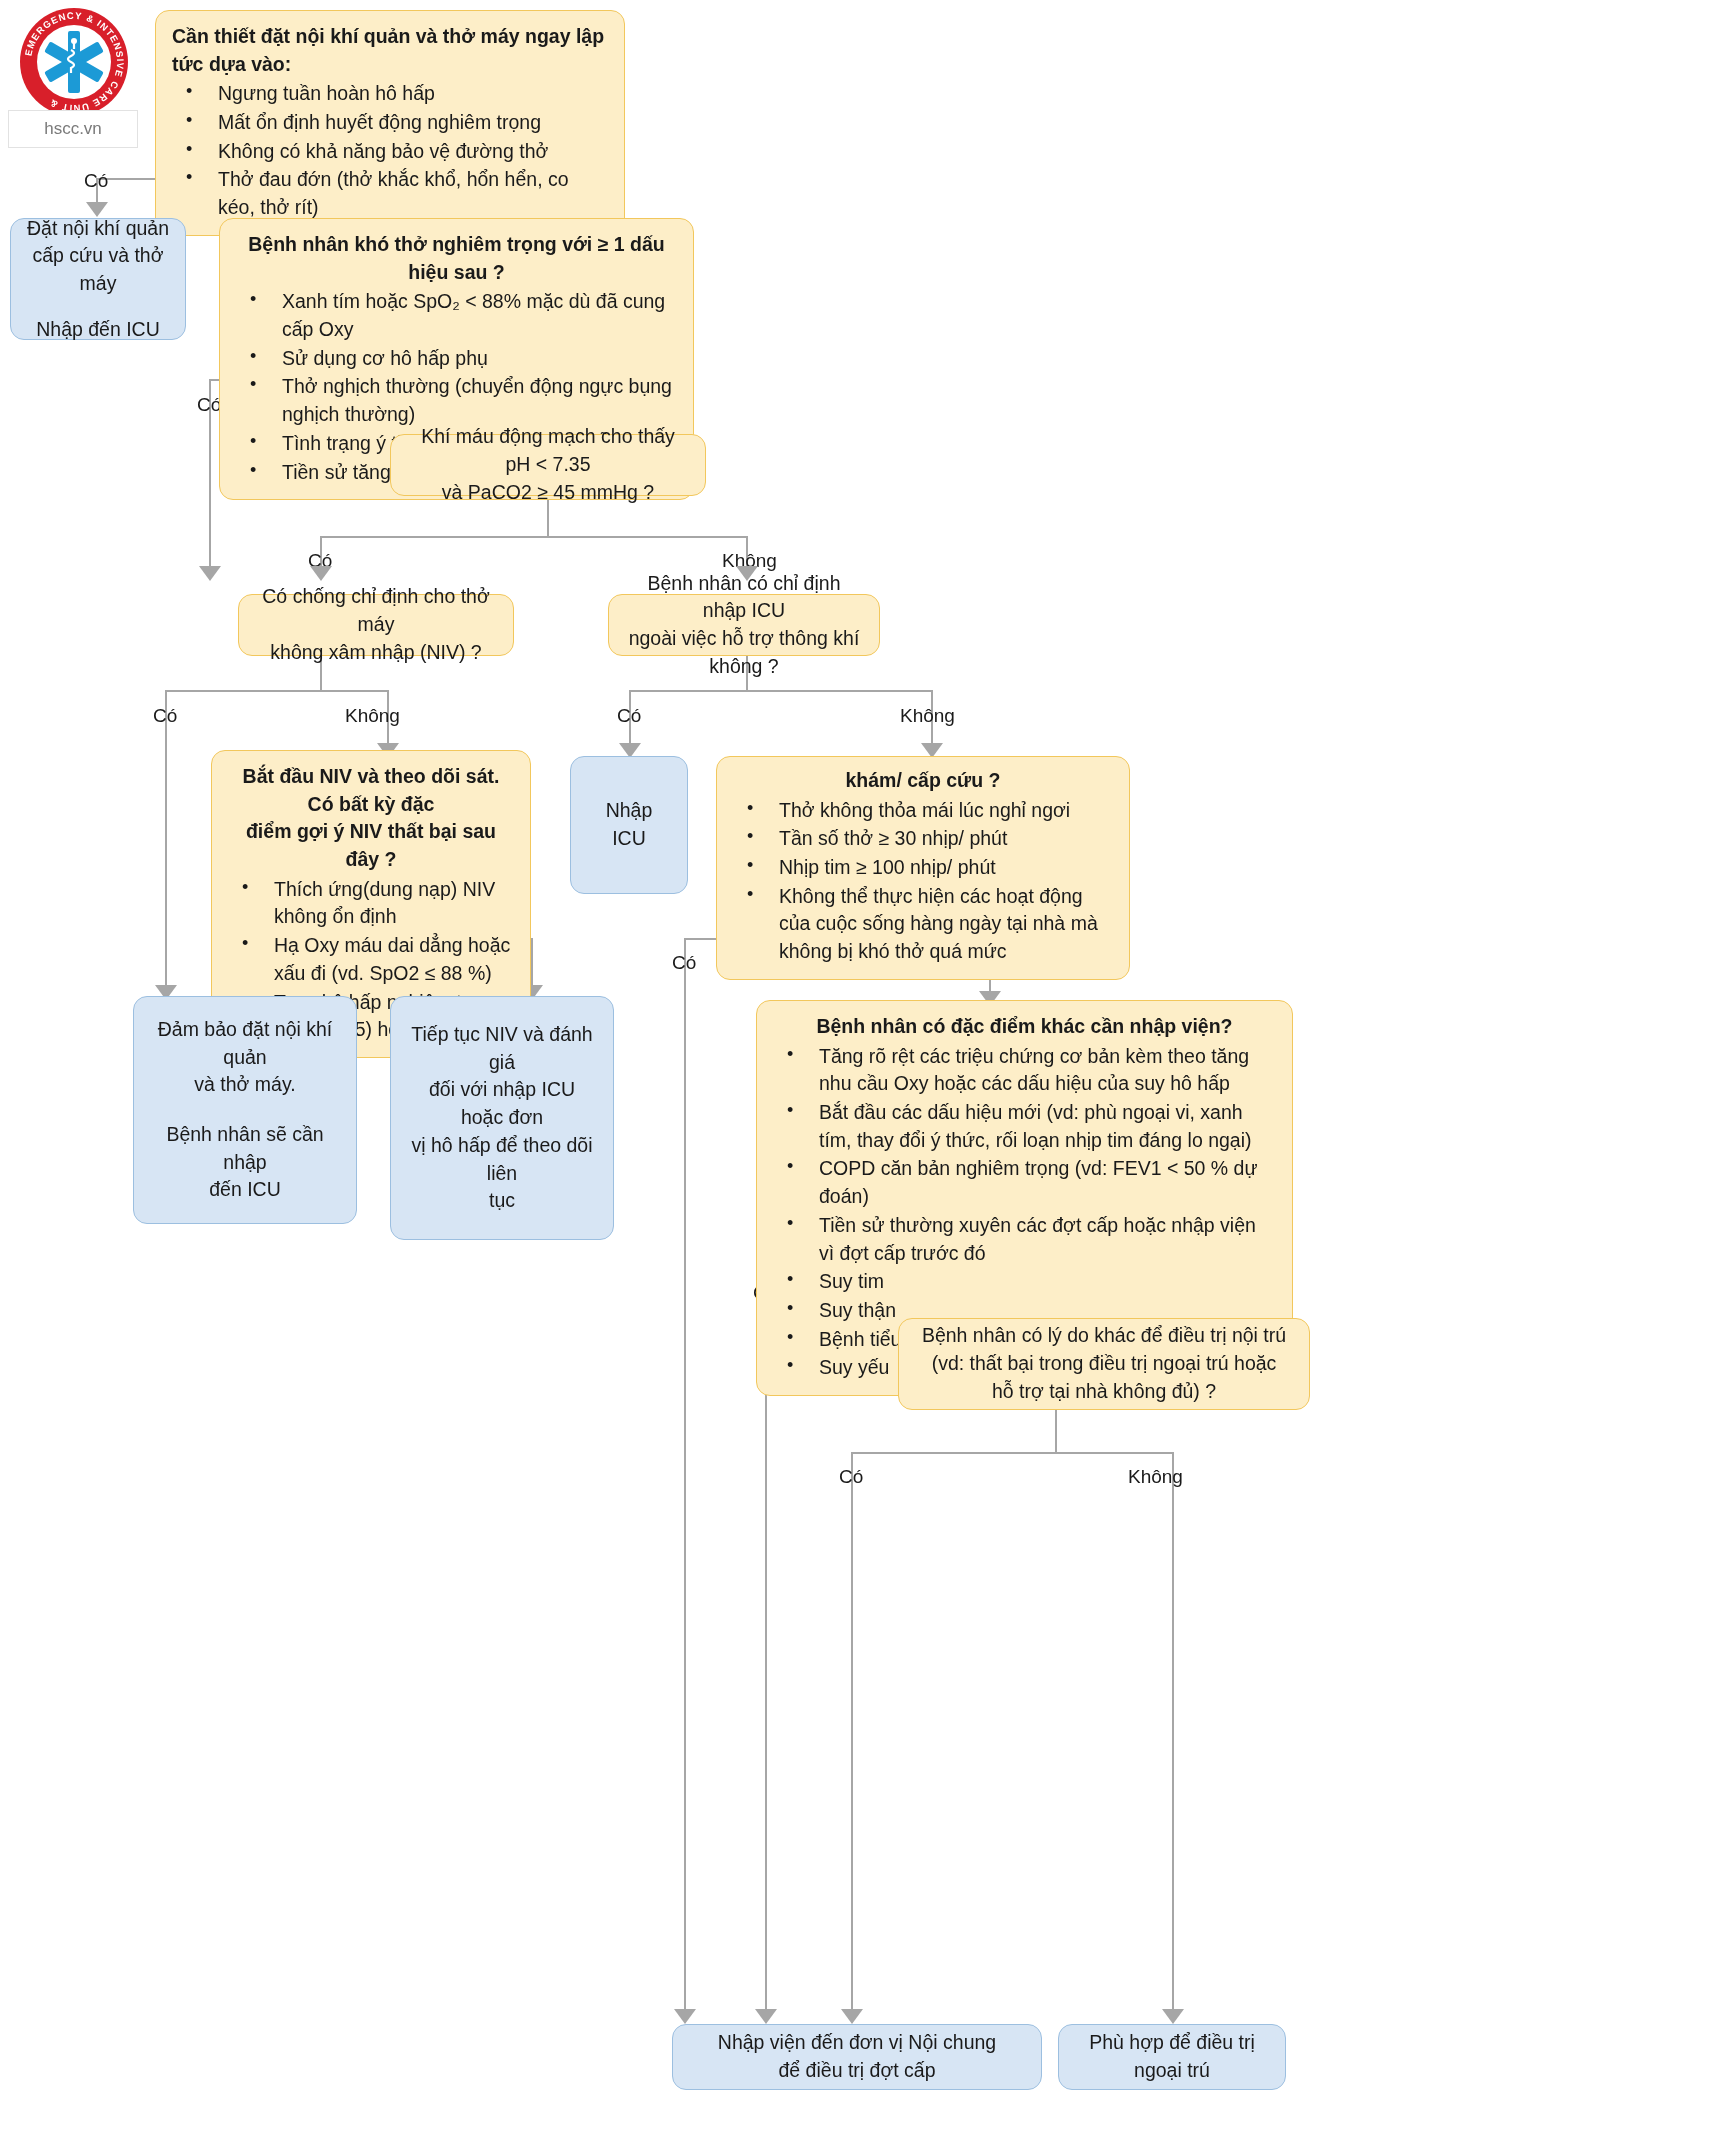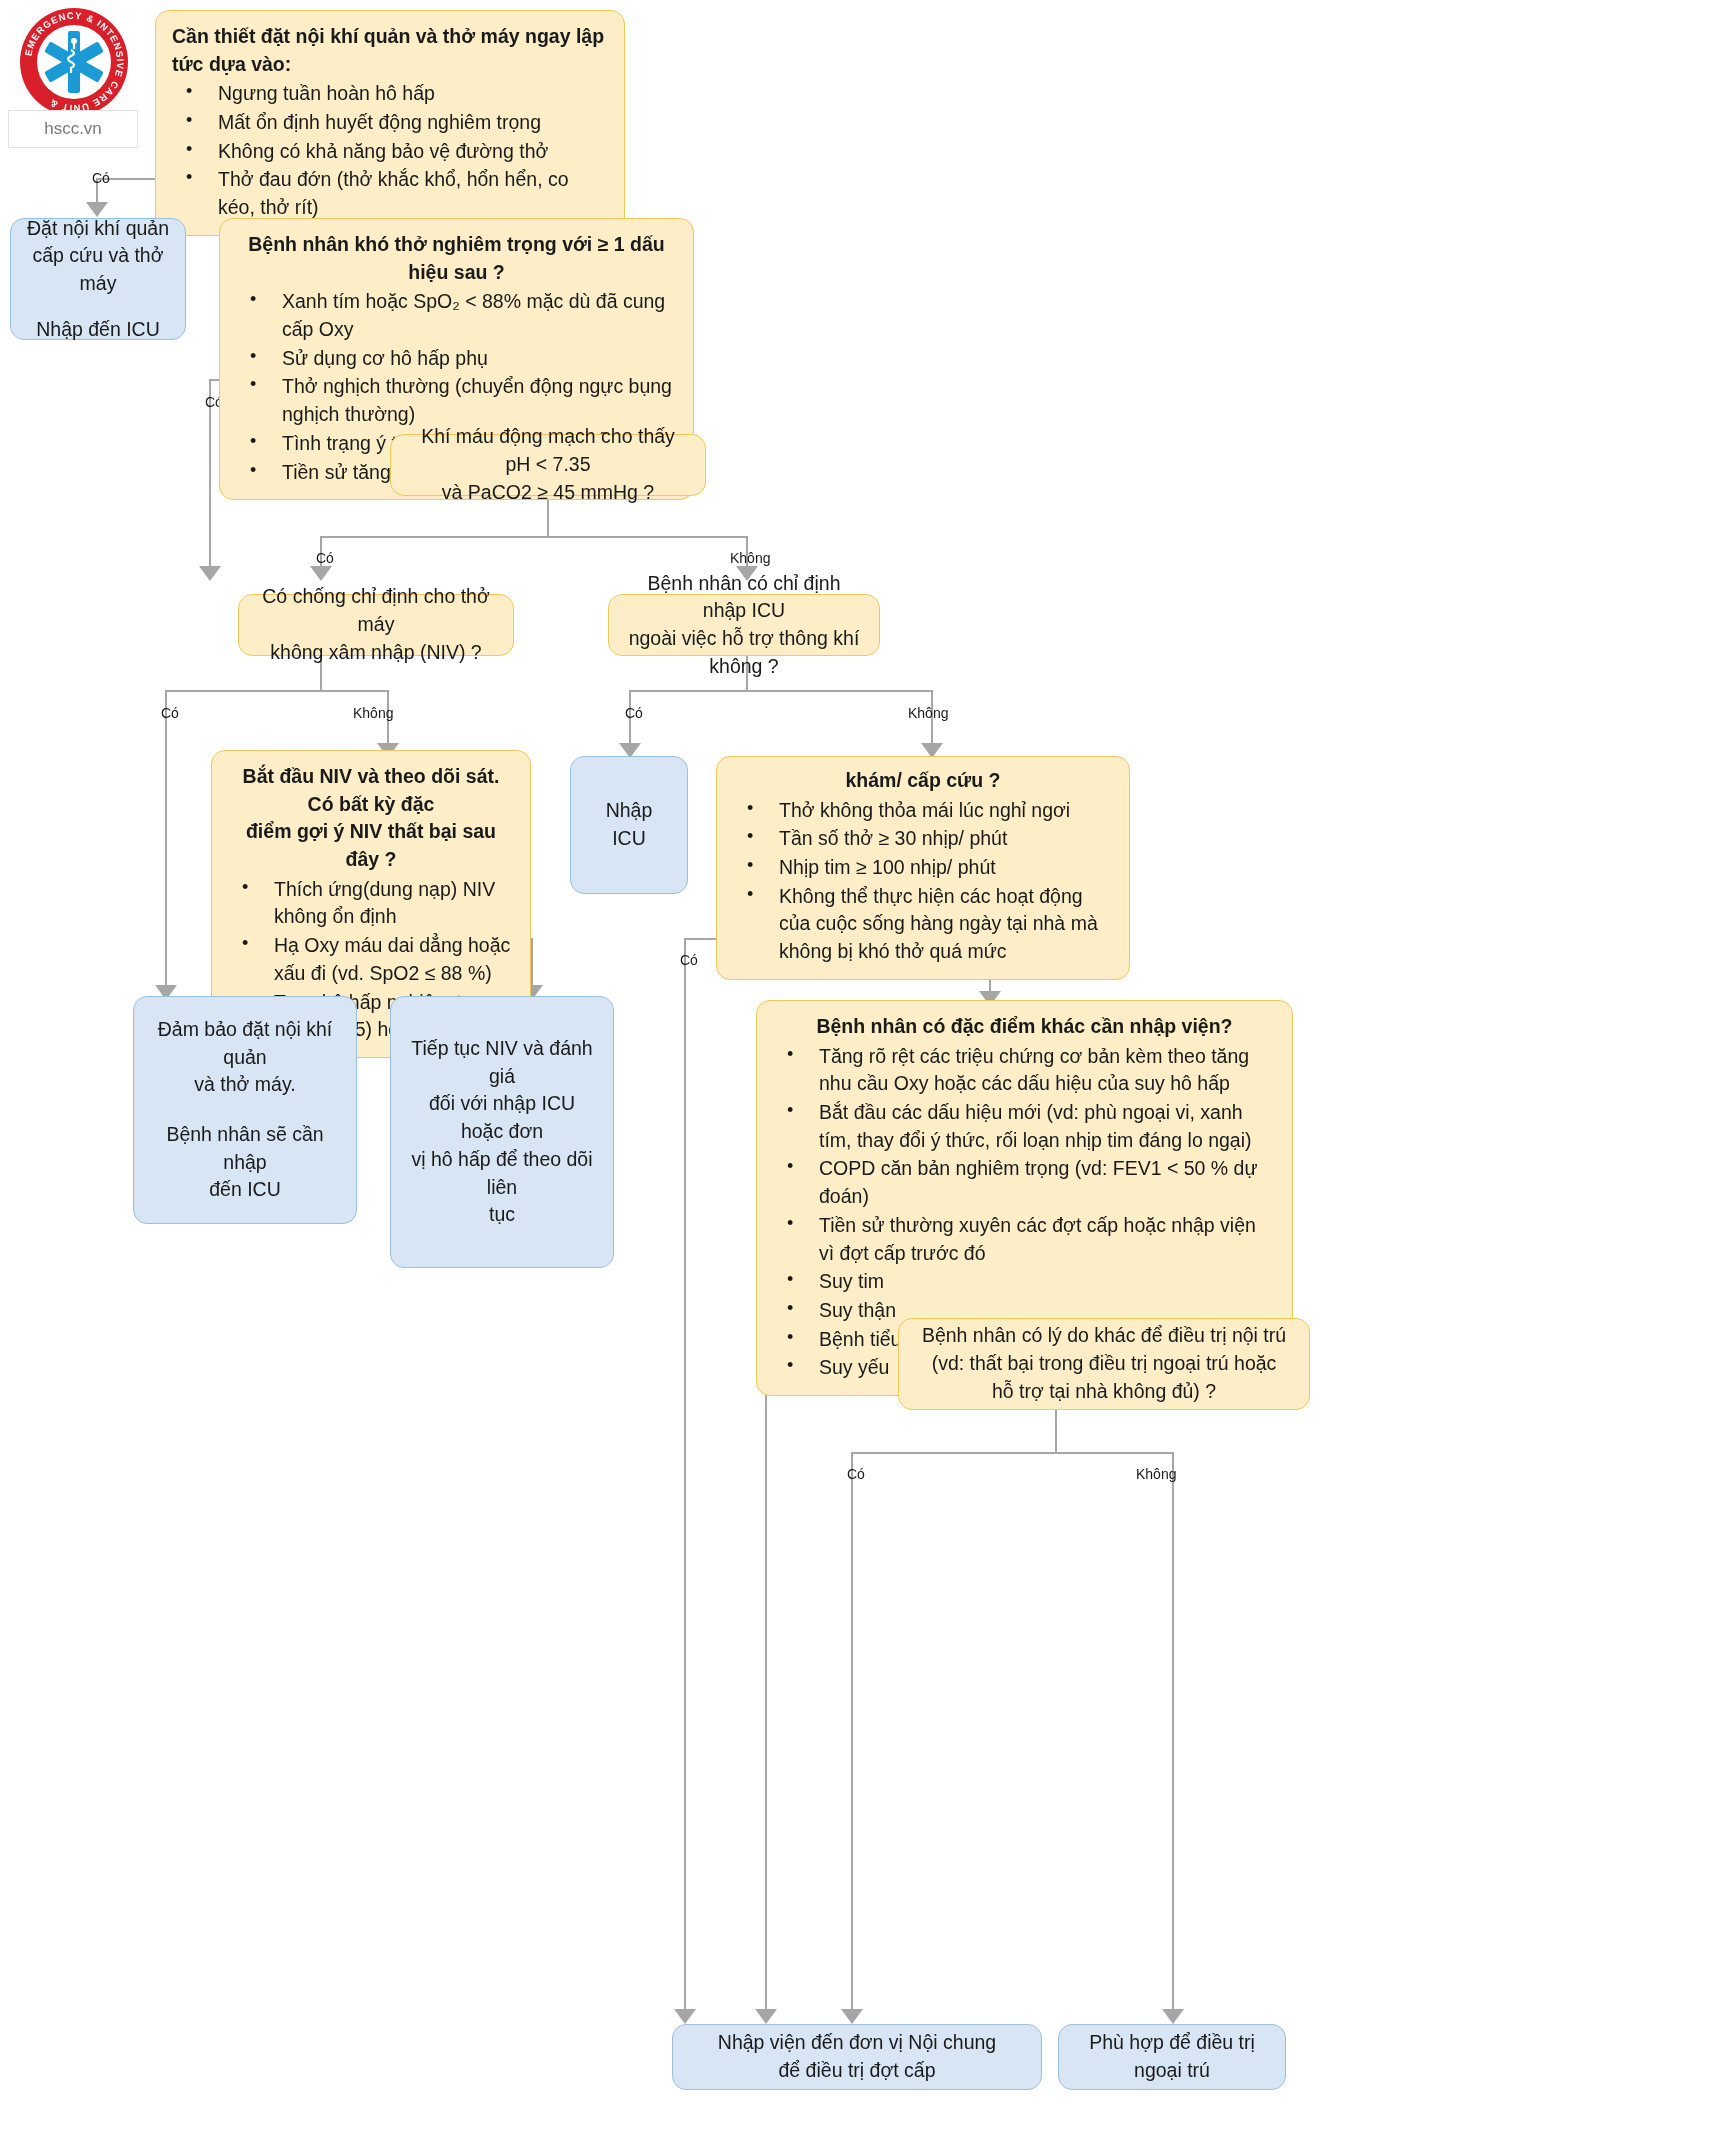--- a/index.html
+++ b/index.html
@@ -57,25 +57,24 @@
   .ln.h { height:1.7px; }
   .arw {
     position:absolute; width:0; height:0;
     border-left:11px solid transparent;
     border-right:11px solid transparent;
     border-top:15px solid #a6a6a6;
     z-index:2;
   }
   .lbl {
     position:absolute;
-    font-size:14px;
+    font-size:19px;
     color:#1a1a1a;
     white-space:nowrap;
     z-index:2;
-    margin-left:8px;
   }
 
   
   .logo-wrap { position:absolute; left:8px; top:6px; width:130px; height:136px; z-index:5; }
   .logo-ring {
     position:absolute; left:12px; top:2px; width:108px; height:108px;
     border-radius:50%;
     background:#d81f2a;
     display:flex; align-items:center; justify-content:center;
   }
@@ -271,21 +270,21 @@
   <div class="node a center-txt" style="left:133px; top:996px; width:224px; height:228px;">
     <div class="inner">
       <div>Đảm bảo đặt nội khí quản</div>
       <div>và thở máy.</div>
       <div style="height:22px;"></div>
       <div>Bệnh nhân sẽ cần nhập</div>
       <div>đến ICU</div>
     </div>
   </div>
 
-  <div class="node a center-txt" style="left:390px; top:996px; width:224px; height:272px;">
+  <div class="node a center-txt" style="left:390px; top:996px; width:224px; height:244px;">
     <div class="inner">
       <div>Tiếp tục NIV và đánh giá</div>
       <div>đối với nhập ICU hoặc đơn</div>
       <div>vị hô hấp để theo dõi liên</div>
       <div>tục</div>
     </div>
   </div>
 
   <div class="node q" style="left:718px; top:1000px; width:537px;margin-left:38px;">
     <span class="hd">Bệnh nhân có đặc điểm khác cần nhập viện?</span>

